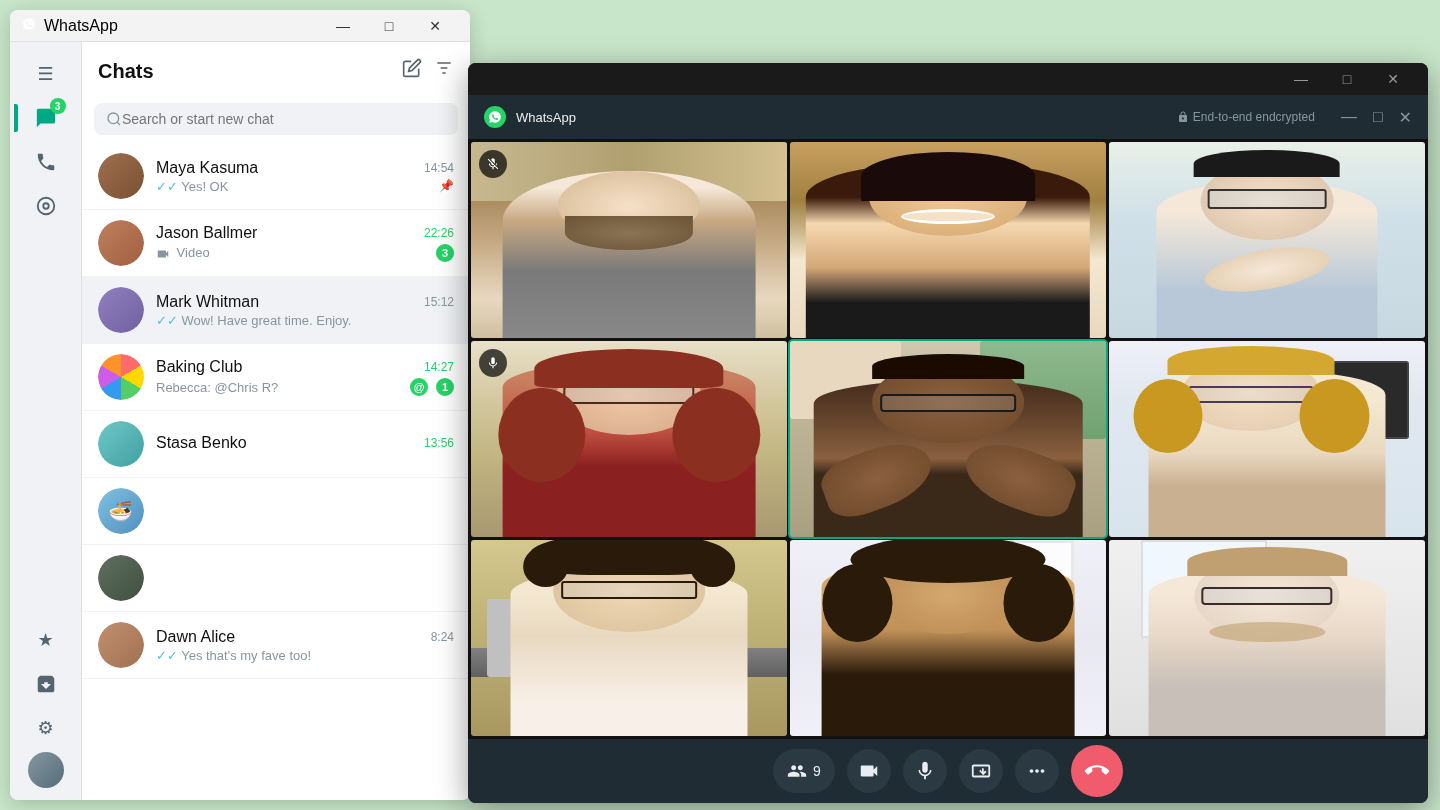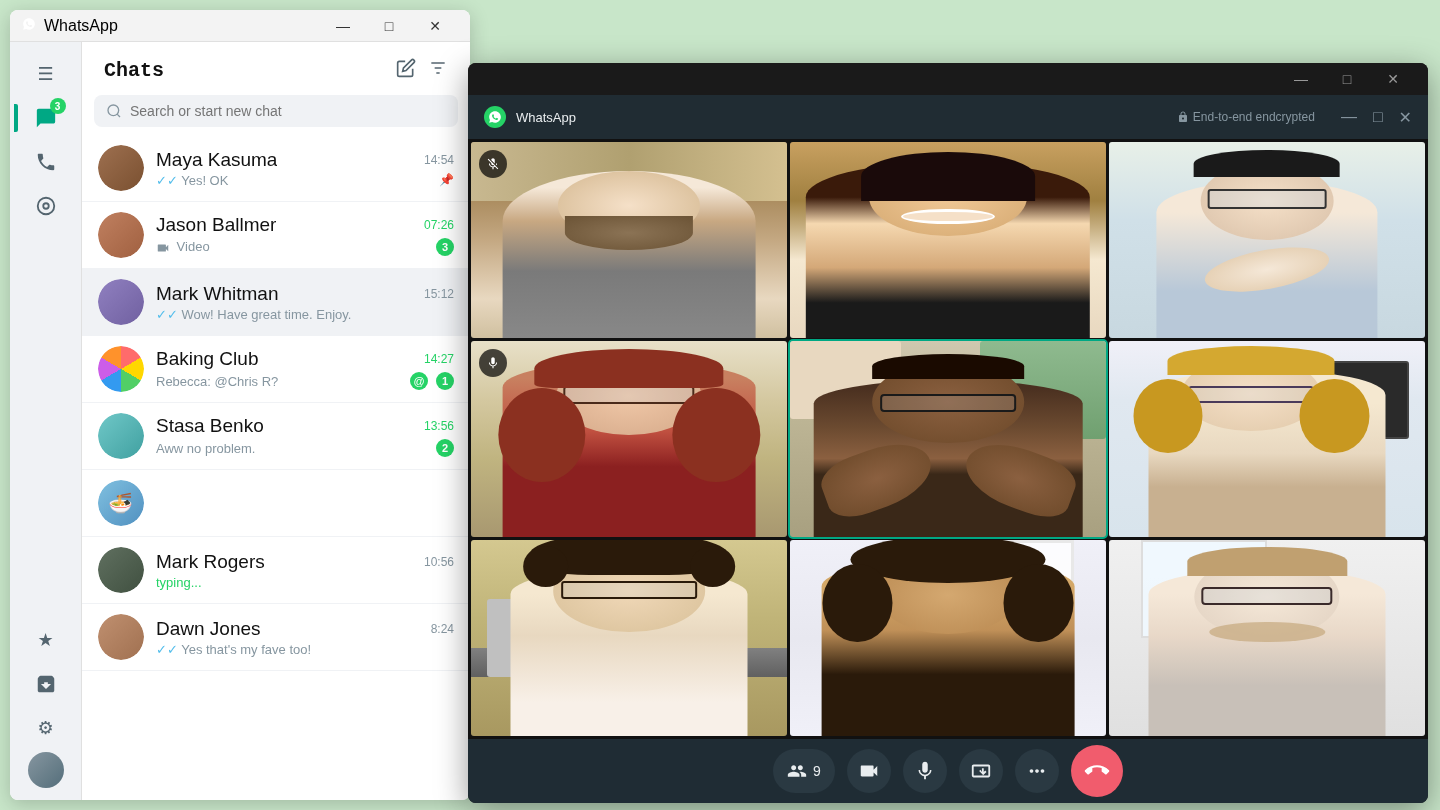--- a/index.html
+++ b/index.html
@@ -99,50 +99,48 @@
     }
 
     
     .chat-panel {
       flex: 1;
       display: flex;
       flex-direction: column;
       background: #fff;
     }
     .chat-header {
-      padding: 16px 22px 12px;
-      display: flex;
-      align-items: center;
+      padding: 16px 16px 12px;
+      display: flex;
+      align-items: flex-end;
       justify-content: space-between;
       flex-shrink: 0;
-      font-family: Liberation Mono, monospace;
     }
     .chat-title {
       font-size: 20px;
       font-weight: 600;
       color: #111;
     }
     .chat-header-icons {
       display: flex;
       gap: 12px;
     }
     .header-icon {
       color: #54656f;
       font-size: 18px;
       cursor: pointer;
     }
 
     .search-bar {
-      margin: 0 12px 8px;
+      margin: 8px 12px 8px;
       background: #f0f2f5;
       border-radius: 8px;
       display: flex;
       align-items: center;
       padding: 8px 12px;
-      gap: 8px;
     }
     .search-bar input {
       border: none;
       background: transparent;
       flex: 1;
       font-size: 14px;
       color: #333;
       outline: none;
     }
 
@@ -176,21 +174,21 @@
     .av-1 { background: linear-gradient(135deg, #b07d62, #8d6048); }
 
     .chat-info { flex: 1; min-width: 0; }
     .chat-top {
       display: flex;
       justify-content: space-between;
       align-items: center;
       margin-bottom: 2px;
     }
     .chat-name {
-      font-size: 19px;
+      font-size: 16px;
       font-weight: 500;
       color: #111;
       white-space: nowrap;
       overflow: hidden;
       text-overflow: ellipsis;
     }
     .chat-time {
       font-size: 12px;
       color: #8696a0;
       flex-shrink: 0;
@@ -538,21 +536,21 @@
           </div>
         </div>
 
         <div class="chat-item">
           <div class="avatar">
             <div class="avatar-img" style="background: linear-gradient(135deg, #c08060, #a06040); border-radius: 50%;"></div>
           </div>
           <div class="chat-info">
             <div class="chat-top">
               <span class="chat-name">Jason Ballmer</span>
-              <span class="chat-time unread">07:26</span>
+              <span class="chat-time unread">22:26</span>
             </div>
             <div class="chat-bottom">
               <span class="chat-preview">
                 <svg width="14" height="14" viewBox="0 0 24 24" fill="#8696a0" style="vertical-align:middle;margin-right:3px;">
                     <path d="M17 10.5V7c0-.55-.45-1-1-1H4c-.55 0-1 .45-1 1v10c0 .55.45 1 1 1h12c.55 0 1-.45 1-1v-3.5l4 4v-11l-4 4z"></path>
                   </svg>
                 Video
               </span>
               <div class="unread-badge">3</div>
             </div>
@@ -597,55 +595,42 @@
 
         <div class="chat-item">
           <div class="avatar">
             <div class="avatar-img" style="background: linear-gradient(135deg, #70c8c8, #40a0a0); border-radius: 50%;"></div>
           </div>
           <div class="chat-info">
             <div class="chat-top">
               <span class="chat-name">Stasa Benko</span>
               <span class="chat-time unread">13:56</span>
             </div>
-            <div class="chat-bottom">
-              <span class="chat-preview">Aww no problem.</span>
-              <div class="unread-badge">2</div>
-            </div>
           </div>
         </div>
 
         <div class="chat-item">
           <div class="avatar">
             <div class="avatar-img" style="background: linear-gradient(135deg, #80c0e0, #5090c0); border-radius: 50%; display:flex; align-items:center; justify-content:center; font-size:20px;">🍜</div>
           </div>
         </div>
 
         <div class="chat-item">
           <div class="avatar">
             <div class="avatar-img" style="background: linear-gradient(135deg, #607060, #405040); border-radius: 50%;"></div>
           </div>
-          <div class="chat-info">
-            <div class="chat-top">
-              <span class="chat-name">Mark Rogers</span>
-              <span class="chat-time">10:56</span>
-            </div>
-            <div class="chat-bottom">
-              <span class="chat-preview typing">typing...</span>
-            </div>
-          </div>
         </div>
 
         <div class="chat-item">
           <div class="avatar">
             <div class="avatar-img" style="background: linear-gradient(135deg, #c09070, #a07050); border-radius: 50%;"></div>
           </div>
           <div class="chat-info">
             <div class="chat-top">
-              <span class="chat-name">Dawn Jones</span>
+              <span class="chat-name">Dawn Alice</span>
               <span class="chat-time">8:24</span>
             </div>
             <div class="chat-bottom">
               <span class="chat-preview">
                 <span style="color:#53bdeb;">✓✓</span> Yes that's my fave too!
               </span>
             </div>
           </div>
         </div>
 

